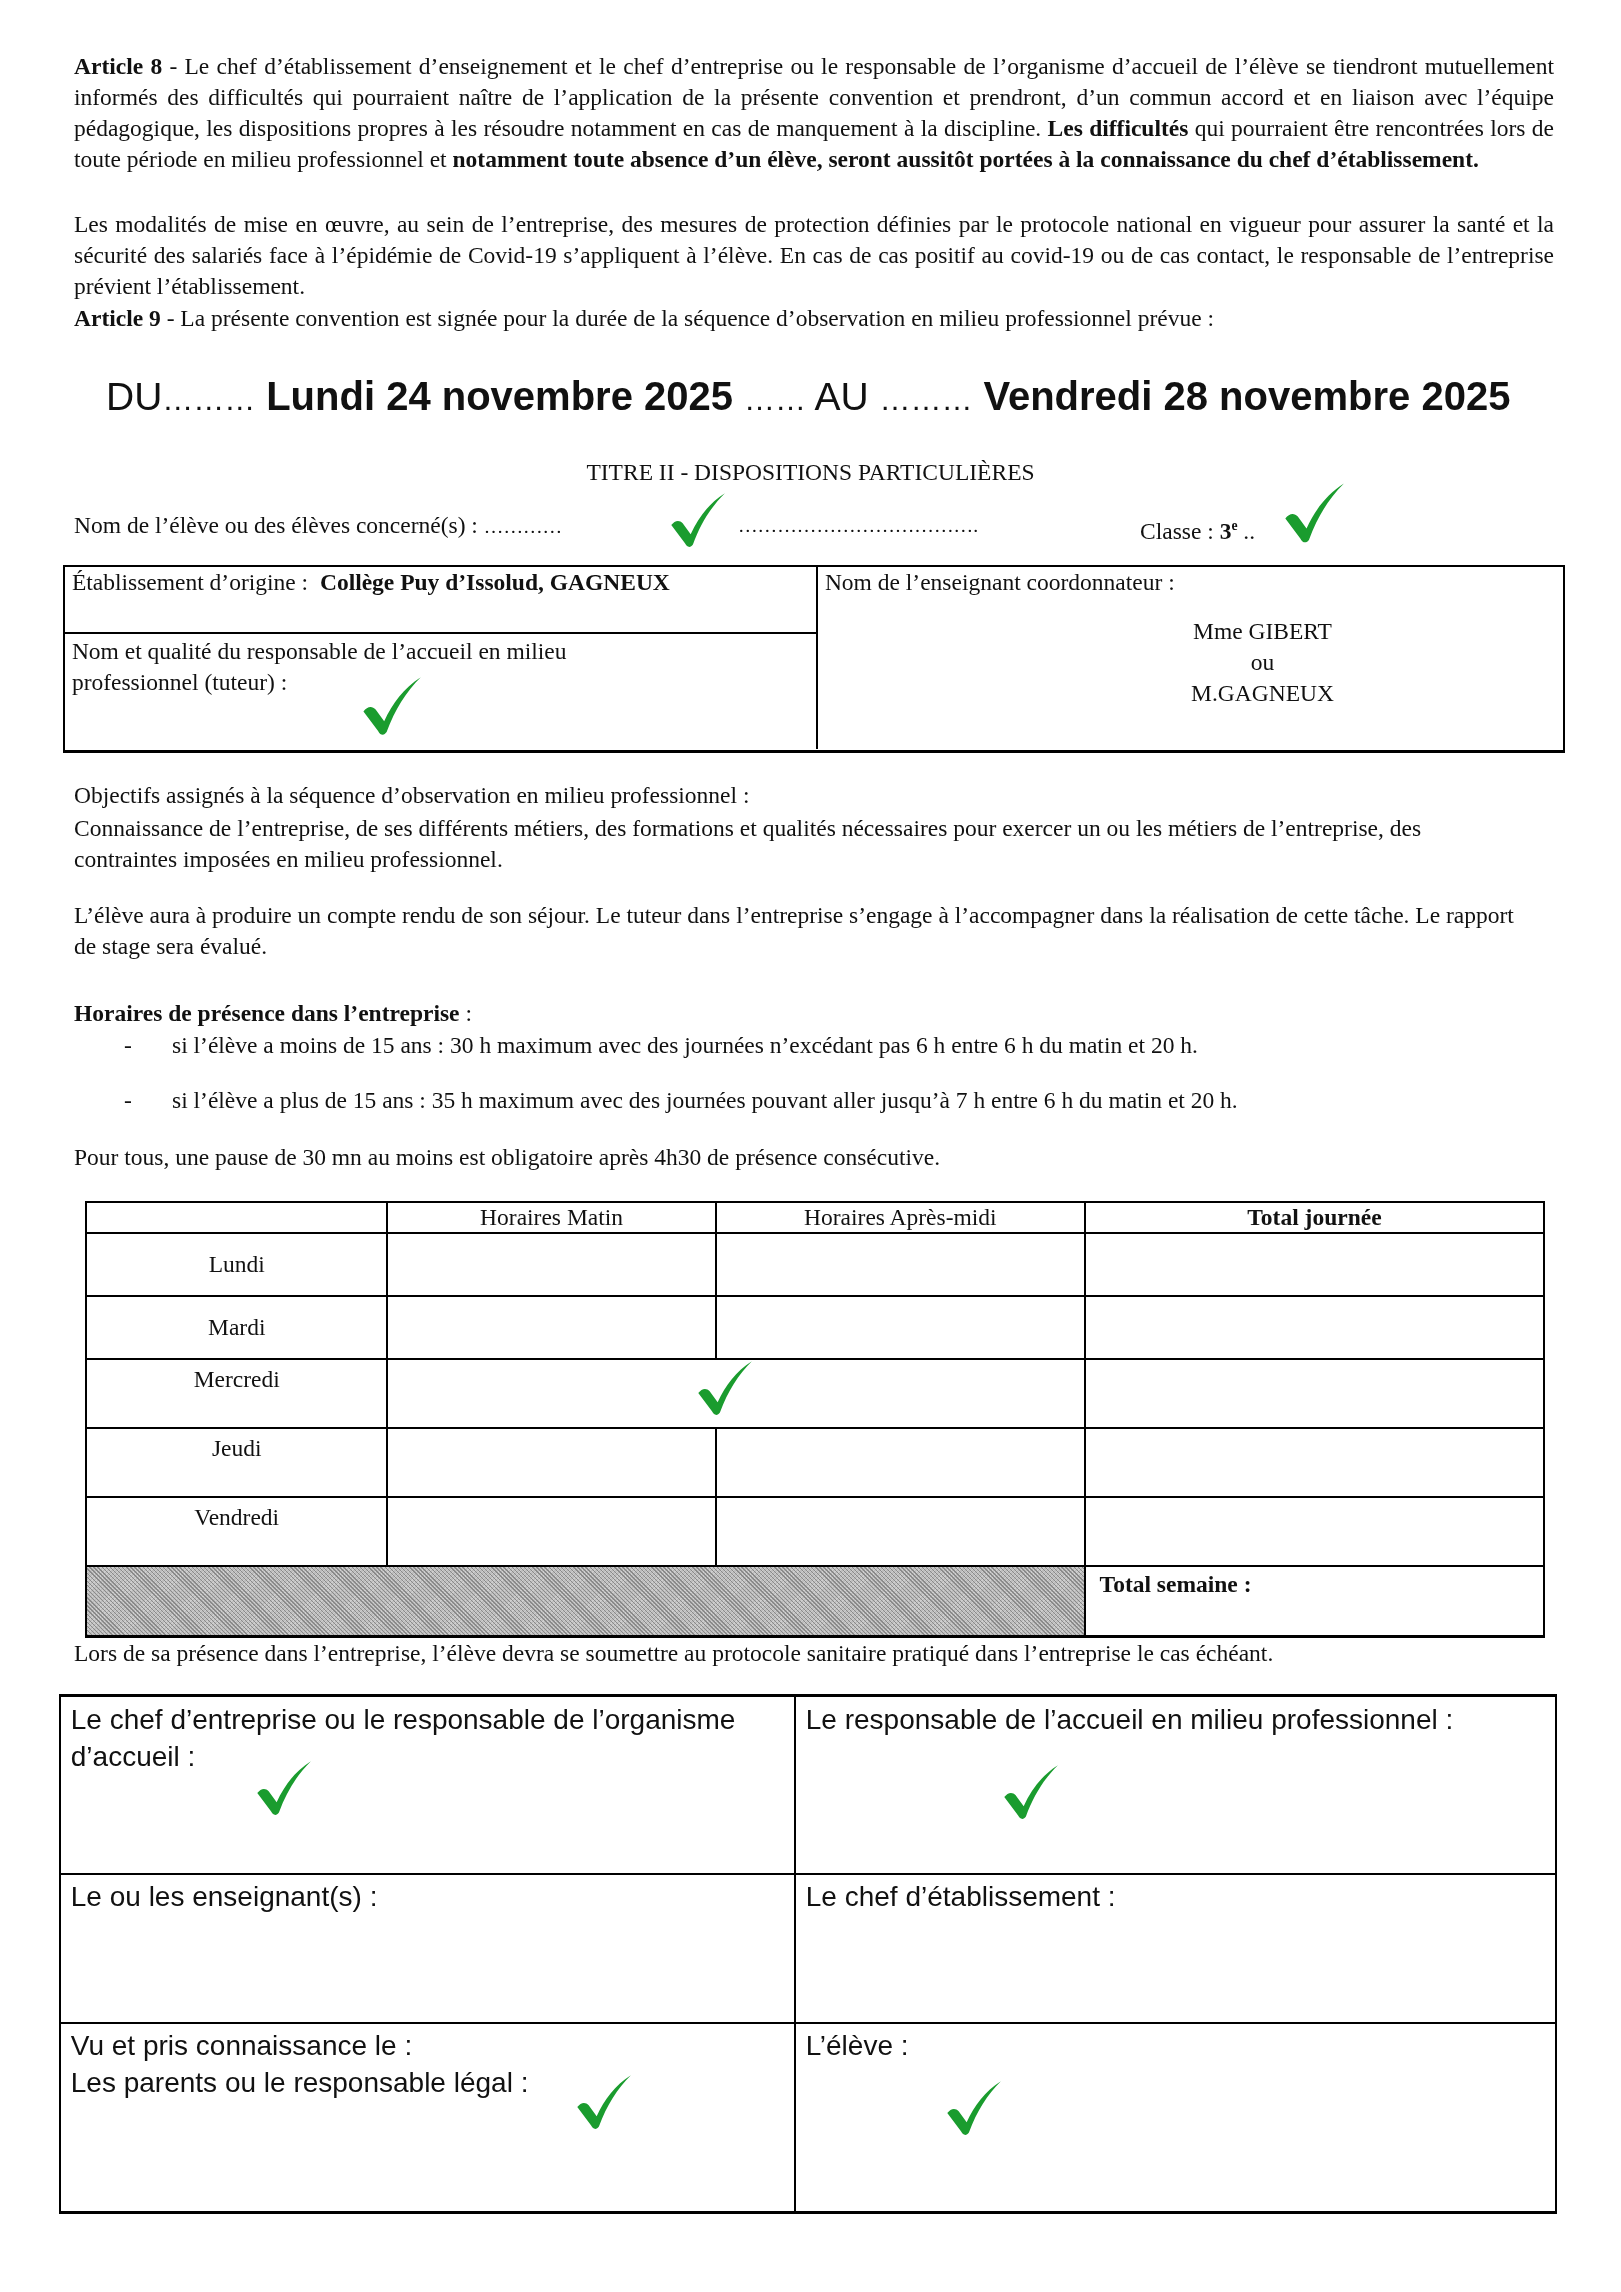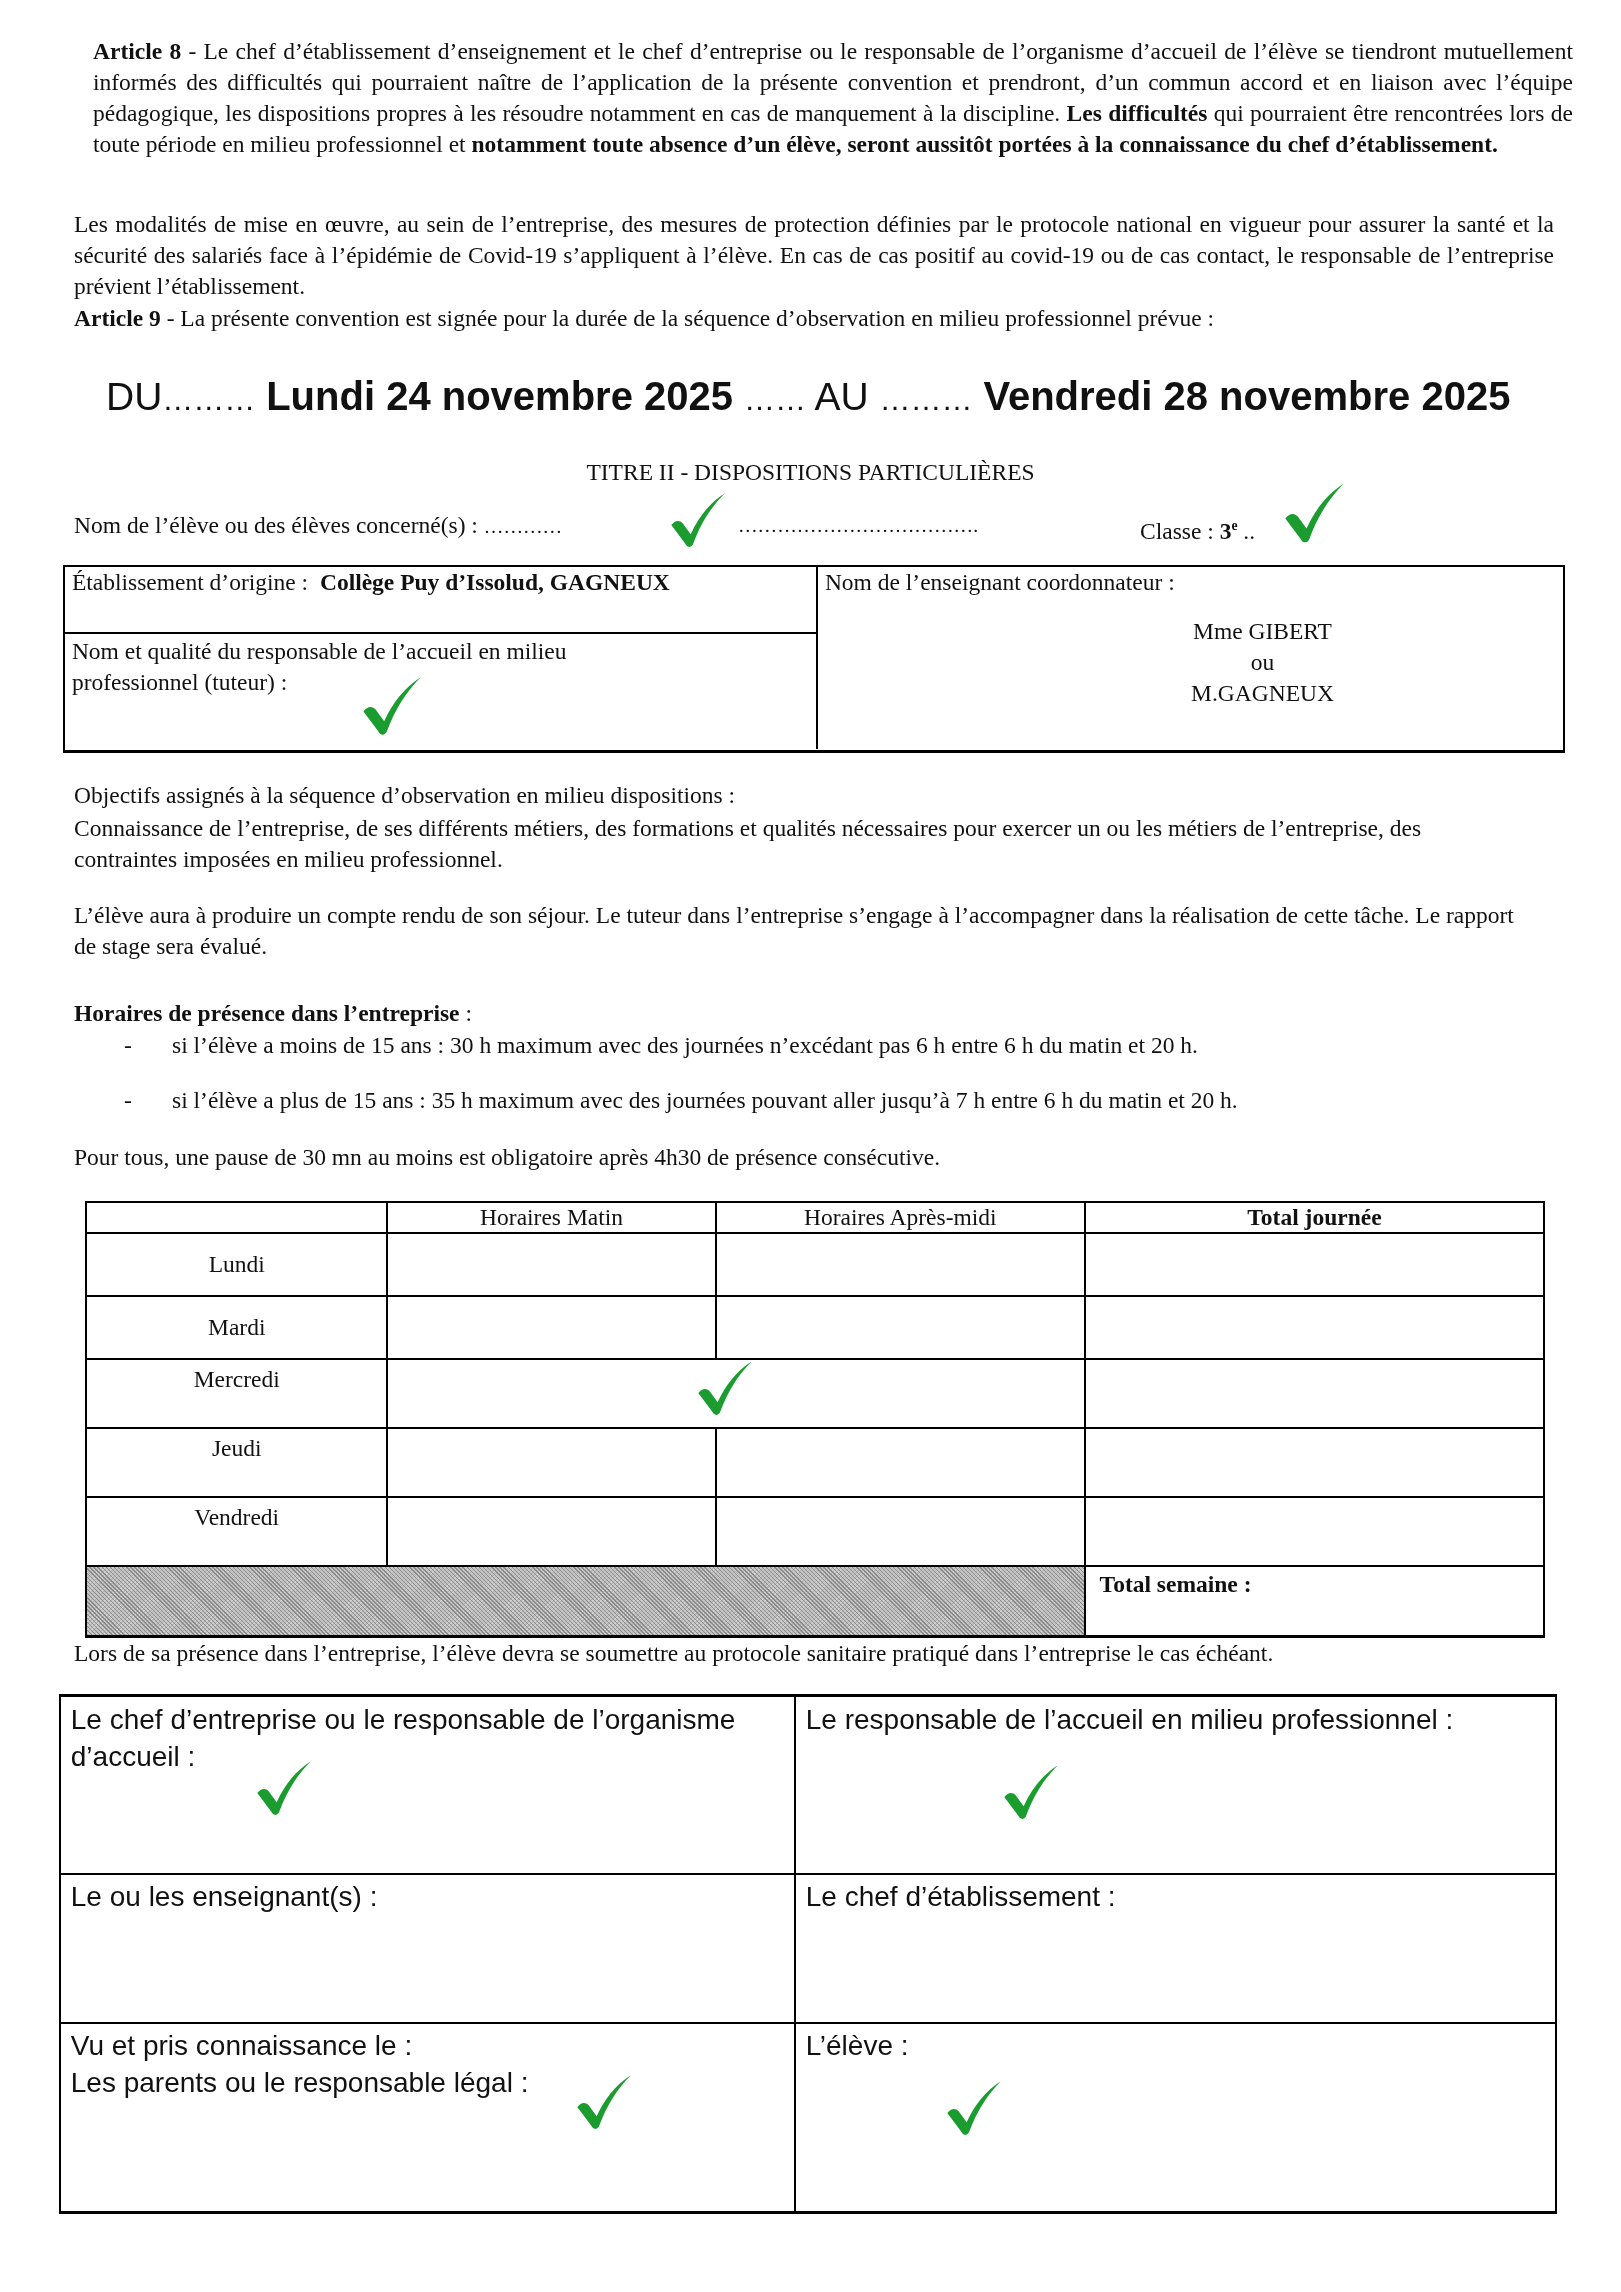--- a/index.html
+++ b/index.html
@@ -35,21 +35,21 @@
 <body>
 
 <svg width="0" height="0" style="position:absolute">
   <defs>
     <symbol id="chk" viewBox="0 0 100 100">
       <path d="M4 58 C10 50 18 48 24 55 L38 74 C52 44 70 20 98 2 C74 26 56 54 42 92 C38 98 32 98 28 90 Z" fill="#1a9c2e"></path>
     </symbol>
   </defs>
 </svg>
 
-<div class="abs p justify" style="left:74px; top:36px; width:1480px;margin-left:19px;">
+<div class="abs p justify" style="left:74px; top:51px; width:1480px;">
   <b>Article 8</b><span> - Le chef d’établissement d’enseignement et le chef d’entreprise ou le responsable de l’organisme d’accueil de l’élève se tiendront mutuellement informés des difficultés qui pourraient naître de l’application de la présente convention et prendront, d’un commun accord et en liaison avec l’équipe pédagogique, les dispositions propres à les résoudre notamment en cas de manquement à la discipline. </span><b>Les difficultés</b><span> qui pourraient être rencontrées lors de toute période en milieu professionnel et </span><b>notamment toute absence d’un élève, seront aussitôt portées à la connaissance du chef d’établissement.</b>
 </div>
 <div class="abs p justify" style="left:74px; top:209px; width:1480px;">Les modalités de mise en œuvre, au sein de l’entreprise, des mesures de protection définies par le protocole national en vigueur pour assurer la santé et la sécurité des salariés face à l’épidémie de Covid-19 s’appliquent à l’élève. En cas de cas positif au covid-19 ou de cas contact, le responsable de l’entreprise prévient l’établissement.</div>
 
 <div class="abs p" style="left:74px; top:303px; width:1480px;">
   <b>Article 9</b><span> - La présente convention est signée pour la durée de la séquence d’observation en milieu professionnel prévue :</span>
 </div>
 
 <div class="abs dates" style="left:106px; top:374px;">
   <span>DU</span><span class="dots">………</span>
@@ -99,21 +99,21 @@
     <div style="text-align:center;">ou</div>
     <div style="text-align:center;">M.GAGNEUX</div>
   </div>
 </div>
 <div class="check" style="left:356px; top:676px;">
     <svg width="71" height="61" viewBox="0 0 72 62">
       <use href="#chk"></use>
     </svg>
   </div>
 
-<div class="abs p" style="left:74px; top:780px;">Objectifs assignés à la séquence d’observation en milieu dispositions :</div>
+<div class="abs p" style="left:74px; top:780px;">Objectifs assignés à la séquence d’observation en milieu professionnel :</div>
 <div class="abs p" style="left:74px; top:813px; width:1431px;">Connaissance de l’entreprise, de ses différents métiers, des formations et qualités nécessaires pour exercer un ou les métiers de l’entreprise, des contraintes imposées en milieu professionnel.</div>
 <div class="abs p" style="left:74px; top:900px; width:1451px;">L’élève aura à produire un compte rendu de son séjour. Le tuteur dans l’entreprise s’engage à l’accompagner dans la réalisation de cette tâche. Le rapport de stage sera évalué.</div>
 
 <div class="abs p" style="left:74px; top:998px;">
   <b>Horaires de présence dans l’entreprise</b><span> :</span>
 </div>
 <div class="abs p" style="left:124px; top:1030px;">-</div>
 <div class="abs p" style="left:172px; top:1030px;">si l’élève a moins de 15 ans : 30 h maximum avec des journées n’excédant pas 6 h entre 6 h du matin et 20 h.</div>
 <div class="abs p" style="left:124px; top:1085px;">-</div>
 <div class="abs p" style="left:172px; top:1085px;">si l’élève a plus de 15 ans : 35 h maximum avec des journées pouvant aller jusqu’à 7 h entre 6 h du matin et 20 h.</div>

